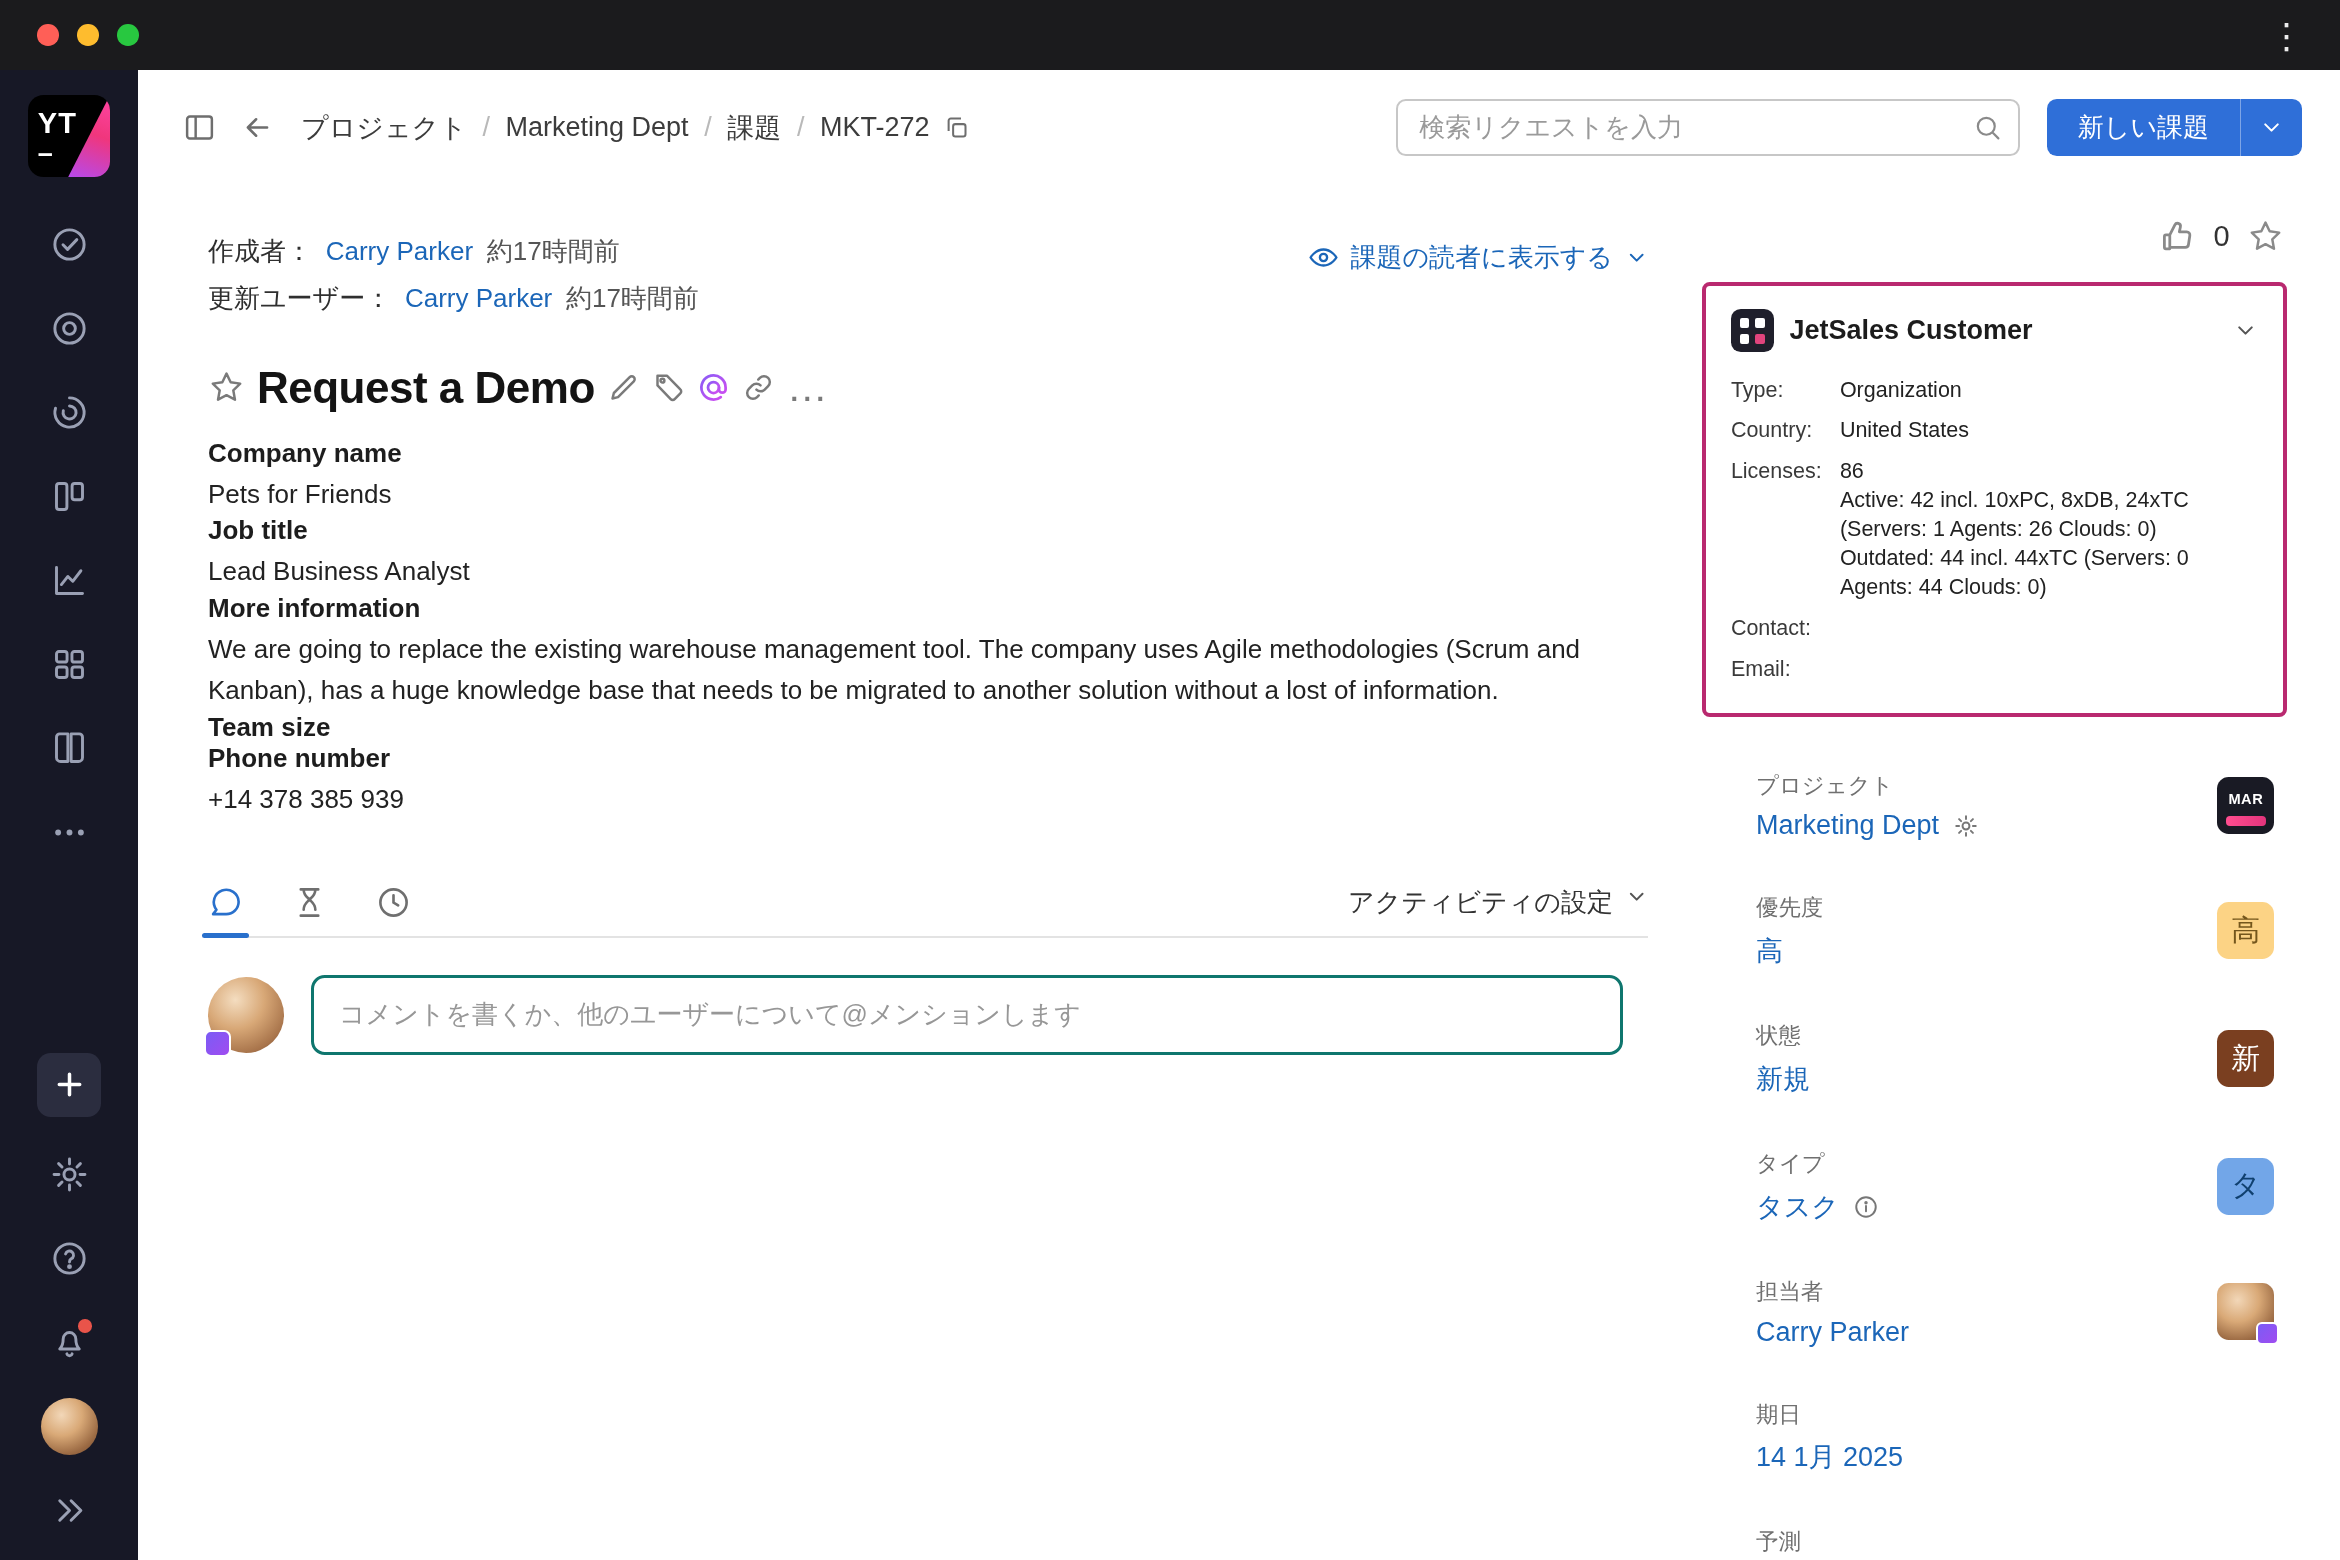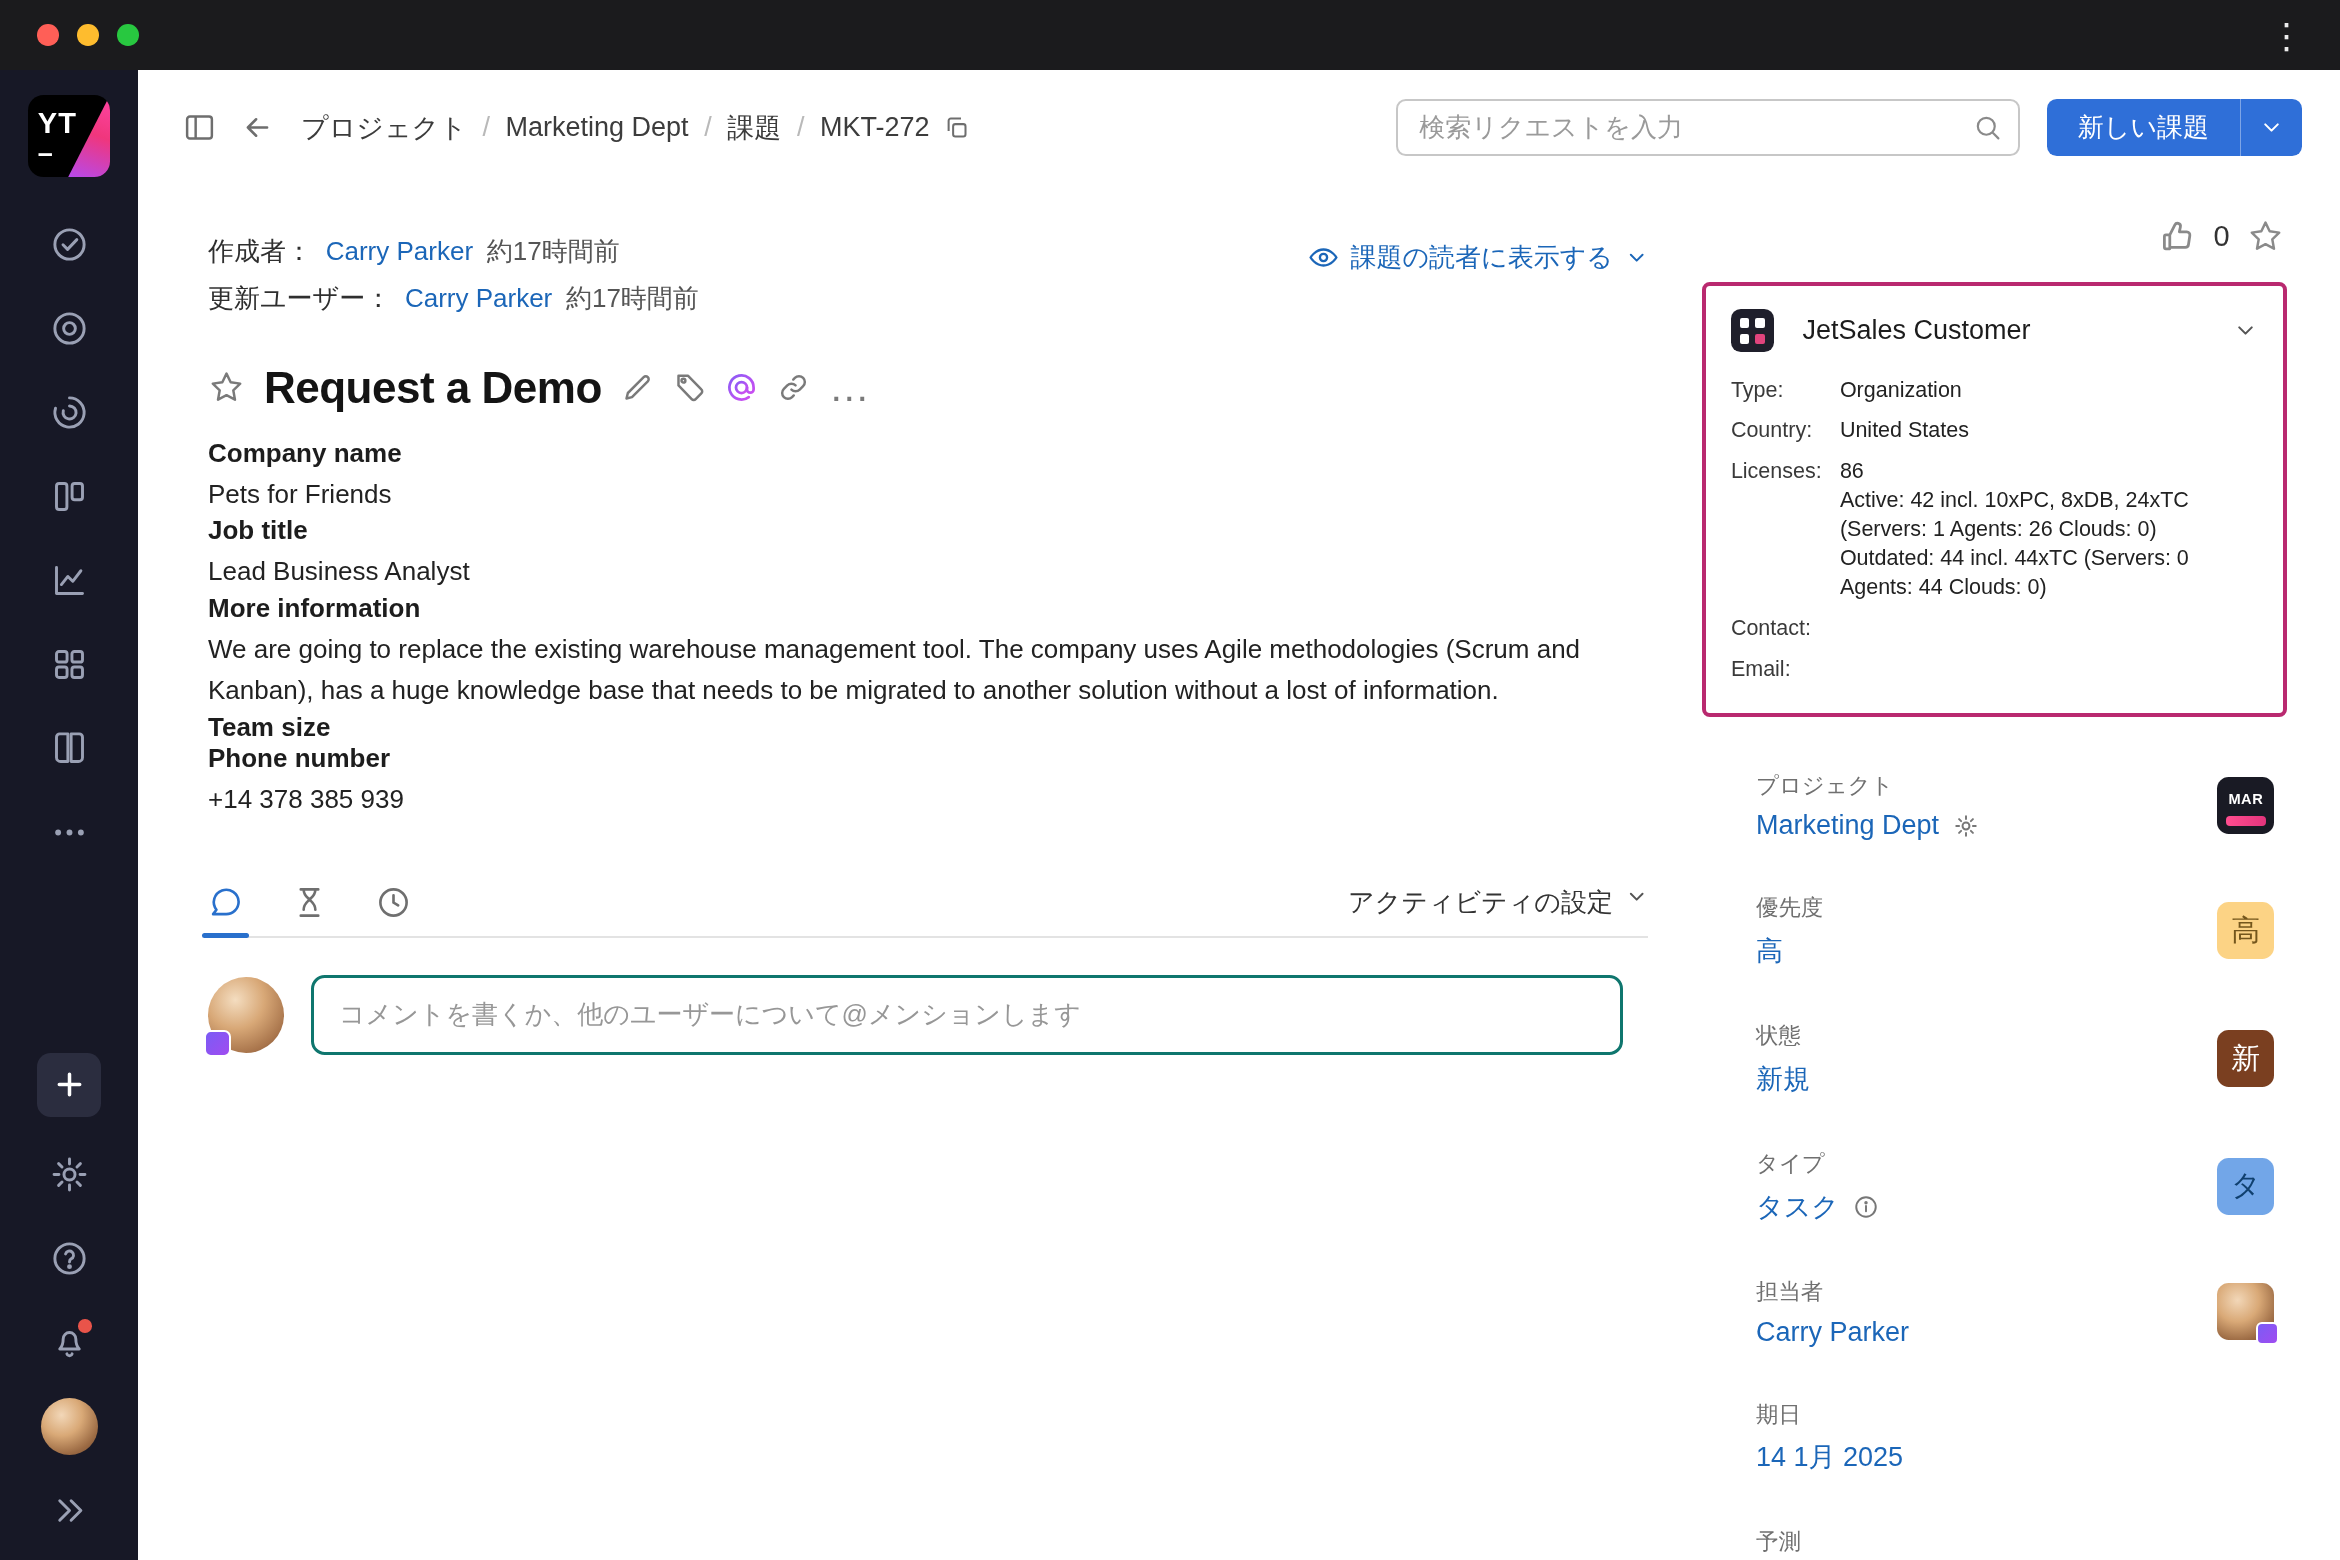--- a/index.html
+++ b/index.html
@@ -64,21 +64,21 @@
   .issue { flex:1; padding:49px 49px 0 70px; min-width:0; }
 
   .meta-top { display:flex; justify-content:space-between; align-items:center;gap:44px; }
   .meta-line { display:flex; align-items:center; font-size:26px; color:#2f2f2f; margin-bottom:11.7px; }
   .meta-line .lbl { margin-right:13.7px; }
   .meta-line .usr { color:#1b66b8; cursor:pointer; margin-right:13.7px; }
   .meta-line .ago { color:#555; }
   .visibility { display:flex; align-items:center; gap:11.7px; color:#1b66b8; font-size:26px; cursor:pointer; }
   .visibility svg{ width:31px; height:31px; }
 
-  .title-row { display:flex; align-items:center; gap:19px; margin-top:47px; }
+  .title-row { display:flex; align-items:center; gap:12px; margin-top:47px; }
   .title-row h1 { font-size:44px; font-weight:700; color:#141414; letter-spacing:-0.5px; }
   .t-ic { color:#7a7a7a; display:flex; align-items:center; cursor:pointer; }
   .t-ic svg{ width:33px; height:33px; }
   .t-star svg{ width:37px; height:37px; }
   .t-ellipsis { font-size:41px; color:#7a7a7a; line-height:0.4; cursor:pointer; }
 
   .desc { margin-top:25px; max-width:1453px; }
   .f-label { font-size:26px; font-weight:700; color:#1d1d1d; }
   .f-value { font-size:26px; color:#222; margin-top:5px; line-height:1.6; }
 
@@ -108,21 +108,21 @@
   .likes .cnt { font-size:29px; color:#333; }
   .like-btn, .fav-btn { cursor:pointer; display:flex; }
 
   .cust-card { margin:27px 0 0 4.9px; width:585px; border:4.9px solid #b9296f; border-radius:7.8px; background:#fff;
     padding:23.4px 25px 29px; }
   .card-head { display:flex; align-items:center; gap:15.6px; margin-bottom:23.4px; cursor:pointer; }
   .js-logo { width:43px; height:43px; background:#1f1f2b; border-radius:9.8px; position:relative; flex-shrink:0; }
   .js-logo i { position:absolute; width:9.8px; height:9.8px; background:#fff; border-radius:2px; }
   .js-logo i:nth-child(1){left:8.8px;top:8.8px;} .js-logo i:nth-child(2){right:8.8px;top:8.8px;}
   .js-logo i:nth-child(3){left:8.8px;bottom:8.8px;} .js-logo i:nth-child(4){right:8.8px;bottom:8.8px;background:#e0447d;}
-  .card-title { font-size:27px; font-weight:400; color:#1c1c1c;margin-left:13px; }
+  .card-title { font-size:27px; font-weight:700; color:#1c1c1c; }
   .card-chev { margin-left:auto; color:#555; display:flex; }
   .card-chev svg{ width:25px; height:25px; }
   .card-grid { display:grid; grid-template-columns:109px 1fr; row-gap:11.7px; font-size:21.5px; color:#222; line-height:1.35; }
   .cg-label { color:#3a3a3a; }
   .lic-line { display:block; }
 
   .pf { margin:51px 0 0 59px; display:flex; align-items:center; justify-content:space-between; padding-right:13.7px; }
   .pf.first { margin-top:53px; }
   .pf-left { min-width:0; }
   .pf-label { font-size:22.4px; color:#707070; margin-bottom:9.8px; }

